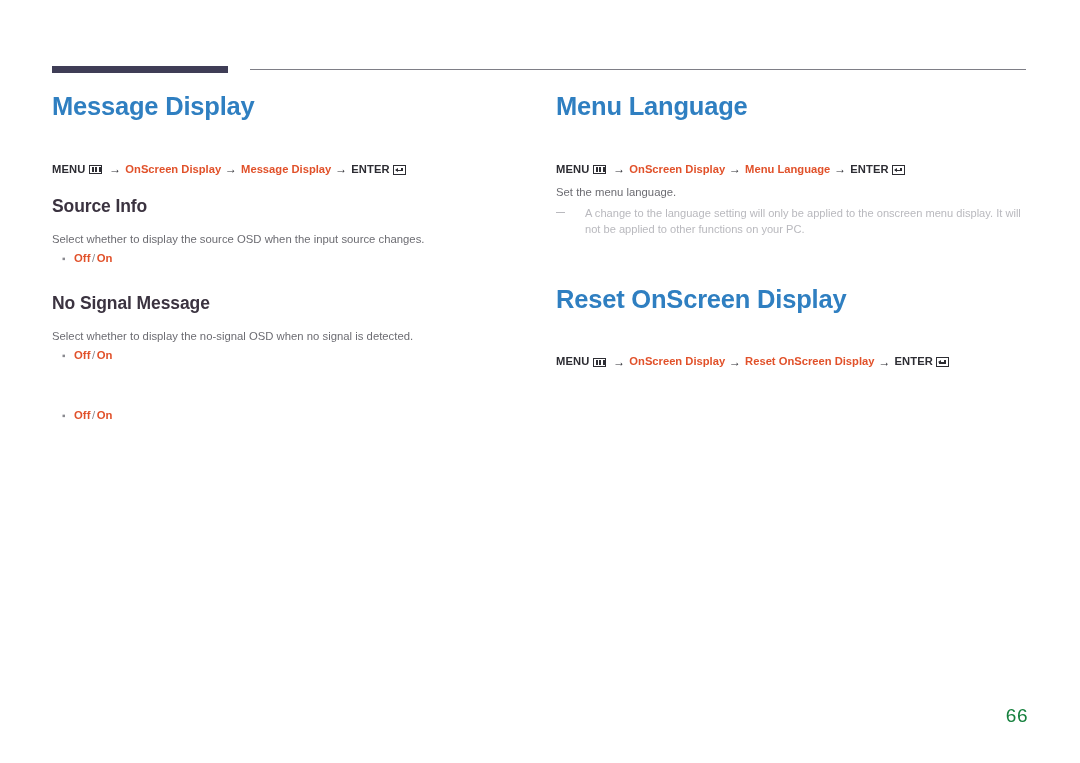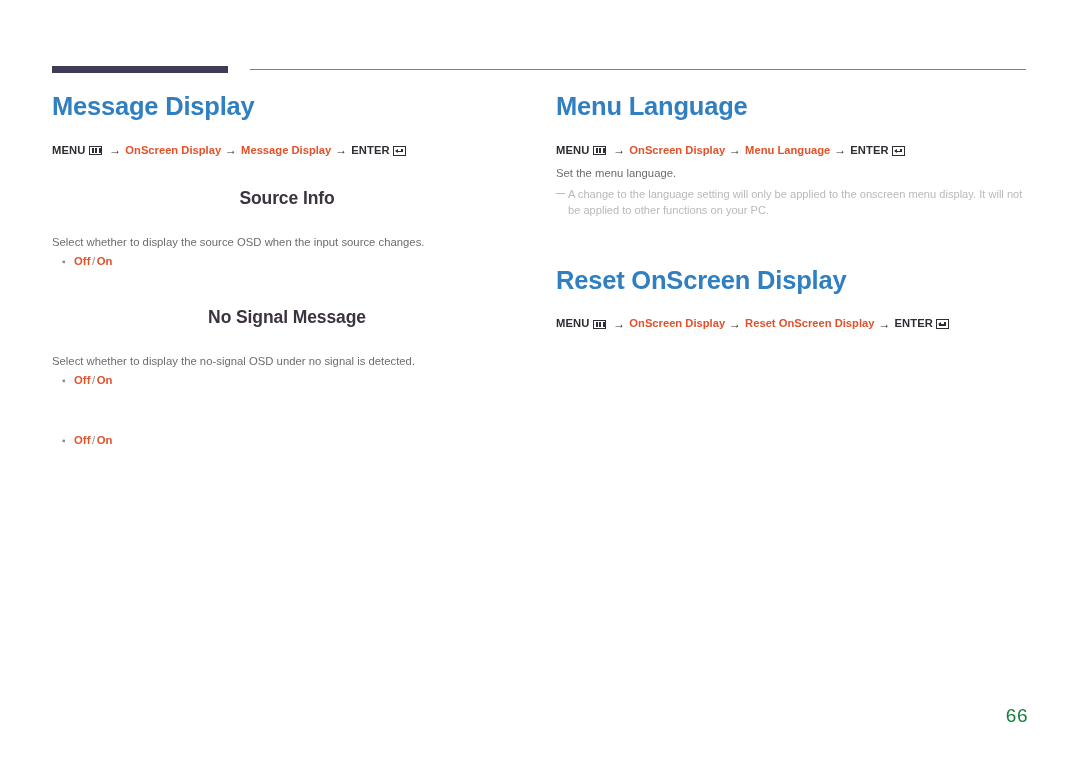--- a/index.html
+++ b/index.html
@@ -62,24 +62,23 @@
     font-weight: bold;
     color: #2f7fc1;
     margin: 0;
     letter-spacing: -0.2px;
     line-height: 1.15;
   }
   h2.sub-title {
     font-size: 17.5px;
     font-weight: bold;
     color: #3b3340;
-    margin: 11px;
+    margin: 0;
     letter-spacing: -0.1px;
     line-height: 1.2;
-    text-align: center;
   }
   p.body-text {
     font-size: 11.3px;
     color: #6c6c72;
     margin: 0;
     line-height: 1.45;
     letter-spacing: 0.01px;
   }
   p.body-text .accent-bold {
     color: #e1512a;
@@ -88,20 +87,21 @@
 
   
   .breadcrumb {
     font-size: 11.2px;
     font-weight: bold;
     color: #2d2d33;
     line-height: 1.2;
     white-space: nowrap;
     display: flex;
     align-items: center;
+    margin-top: 19px;
   }
   .breadcrumb .crumb-accent {
     color: #e1512a;
     font-weight: bold;
   }
   .breadcrumb .arrow {
     color: #2d2d33;
     font-weight: normal;
     padding: 0 4px;
     font-size: 12px;
@@ -204,21 +204,21 @@
     width: 12px;
     padding-top: 1px;
   }
   .note-row .note-dash span {
     display: block;
     width: 9px;
     height: 1.4px;
     background: #b9b9be;
     margin-top: 5px;
   }
-  .note-row .note-text { flex: 1 1 auto; }
+  .note-row .note-text { flex: 1 1 auto; margin-left: 17px; }
 
   
   .gap-title-crumb  { height: 22px; }
   .gap-crumb-sub    { height: 19px; }
   .gap-sub-body     { height: 14px; }
   .gap-body-opt     { height: 4px; }
   .gap-opt-sub      { height: 26px; }
   .gap-crumb-body   { height: 7px; }
   .gap-body-note    { height: 6px; }
   .gap-block        { height: 47px; }
@@ -280,21 +280,21 @@
       <span class="bullet">▪</span>
       <span class="opt-text">
         <span class="o-val">Off</span><span class="o-sep">/</span><span class="o-val">On</span>
       </span>
     </div>
 
     <div class="gap-opt-sub"></div>
 
     <h2 class="sub-title">No Signal Message</h2>
     <div class="gap-sub-body"></div>
-    <p class="body-text">Select whether to display the no-signal OSD under no signal is detected.</p>
+    <p class="body-text">Select whether to display the no-signal OSD when no signal is detected.</p>
     <div class="gap-body-opt"></div>
     <div class="opt-row">
       <span class="bullet">▪</span>
       <span class="opt-text">
         <span class="o-val">Off</span><span class="o-sep">/</span><span class="o-val">On</span>
       </span>
     </div>
 
     <div class="gap-opt-sub"></div>
 

